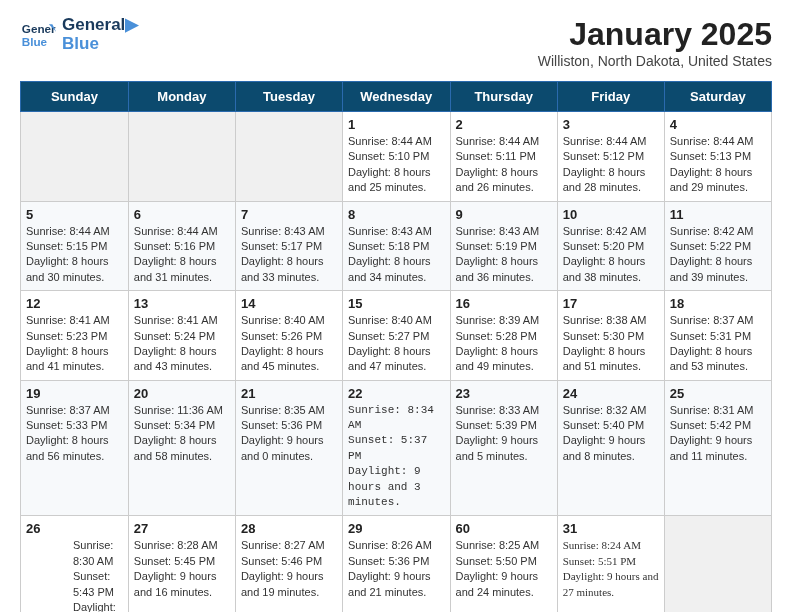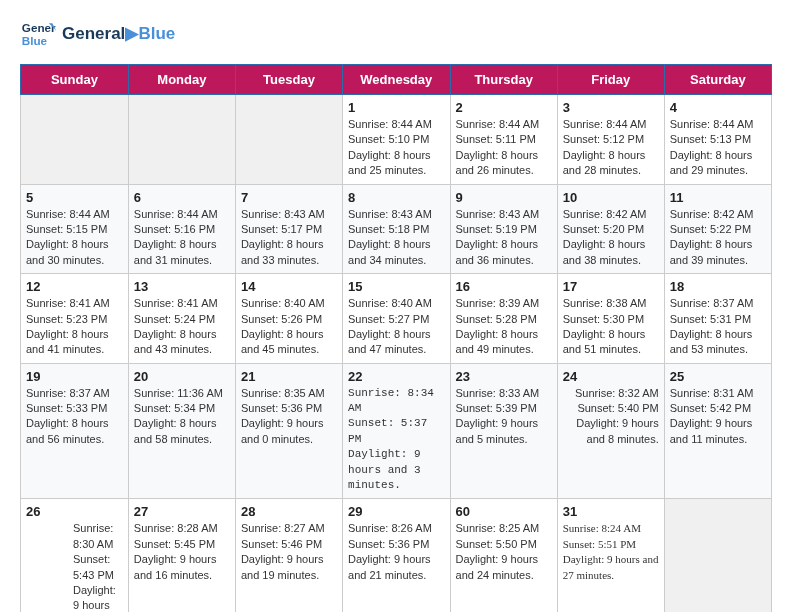--- a/index.html
+++ b/index.html
@@ -39,21 +39,21 @@
     .location {
       font-size: 14px;
       color: #444;
     }
     .calendar {
       width: 100%;
       border-collapse: collapse;
       border: 1px solid #ccc;
     }
     .calendar th {
-      background: #be185d;
+      background: #0c4a6e;
       color: #fff;
       font-size: 13px;
       font-weight: bold;
       padding: 7px 4px;
       text-align: center;
       border: 1px solid #2a6aae;
     }
     .calendar td {
       border: 1px solid #ccc;
       vertical-align: top;
@@ -85,24 +85,28 @@
 
 <div class="container">
   <div class="header">
     <div class="logo">
       <svg class="logo-icon" viewBox="0 0 40 40" xmlns="http://www.w3.org/2000/svg">
         <rect x="0" y="0" width="40" height="40" fill="none"></rect>
         <text x="2" y="18" font-size="13" font-weight="bold" fill="#1a3a5c" font-family="Arial">General</text>
         <text x="2" y="32" font-size="13" font-weight="bold" fill="#4a90d9" font-family="Arial">Blue</text>
         <polygon points="32,8 40,16 36,8" fill="#4a90d9"></polygon>
       </svg>
-      <div style="display:flex;flex-direction:row;line-height:1.1;">
+      <div style="display:flex;flex-direction:column;line-height:1.1;">
         <span style="font-size:17px;font-weight:bold;color:#1a3a5c;">General<span style="color:#4a90d9;">▶</span></span>
         <span style="font-size:17px;font-weight:bold;color:#4a90d9;">Blue</span>
       </div>
+    </div>
+    <div class="title-block">
+      <div class="month-title">January 2025</div>
+      <div class="location">Williston, North Dakota, United States</div>
     </div>
   </div>
 
   <table class="calendar">
     <thead>
       <tr>
       <th>Sunday</th>
           <th>Monday</th>
           <th>Tuesday</th>
           <th>Wednesday</th>
@@ -255,21 +259,21 @@
 Daylight: 9 hours and 3 minutes.</div>
           </td>
           <td>
             <div class="day-num">23</div>
             <div class="day-info" style="white-space: pre-line;">Sunrise: 8:33 AM
 Sunset: 5:39 PM
 Daylight: 9 hours and 5 minutes.</div>
           </td>
           <td>
             <div class="day-num">24</div>
-            <div class="day-info" style="white-space: pre-line; text-align: right;">Sunrise: 8:32 AM
+            <div class="day-info" style="white-space: pre-line;">Sunrise: 8:32 AM
 Sunset: 5:40 PM
 Daylight: 9 hours and 8 minutes.</div>
           </td>
           <td>
             <div class="day-num">25</div>
             <div class="day-info" style="white-space: pre-line;">Sunrise: 8:31 AM
 Sunset: 5:42 PM
 Daylight: 9 hours and 11 minutes.</div>
           </td>
         </tr>

